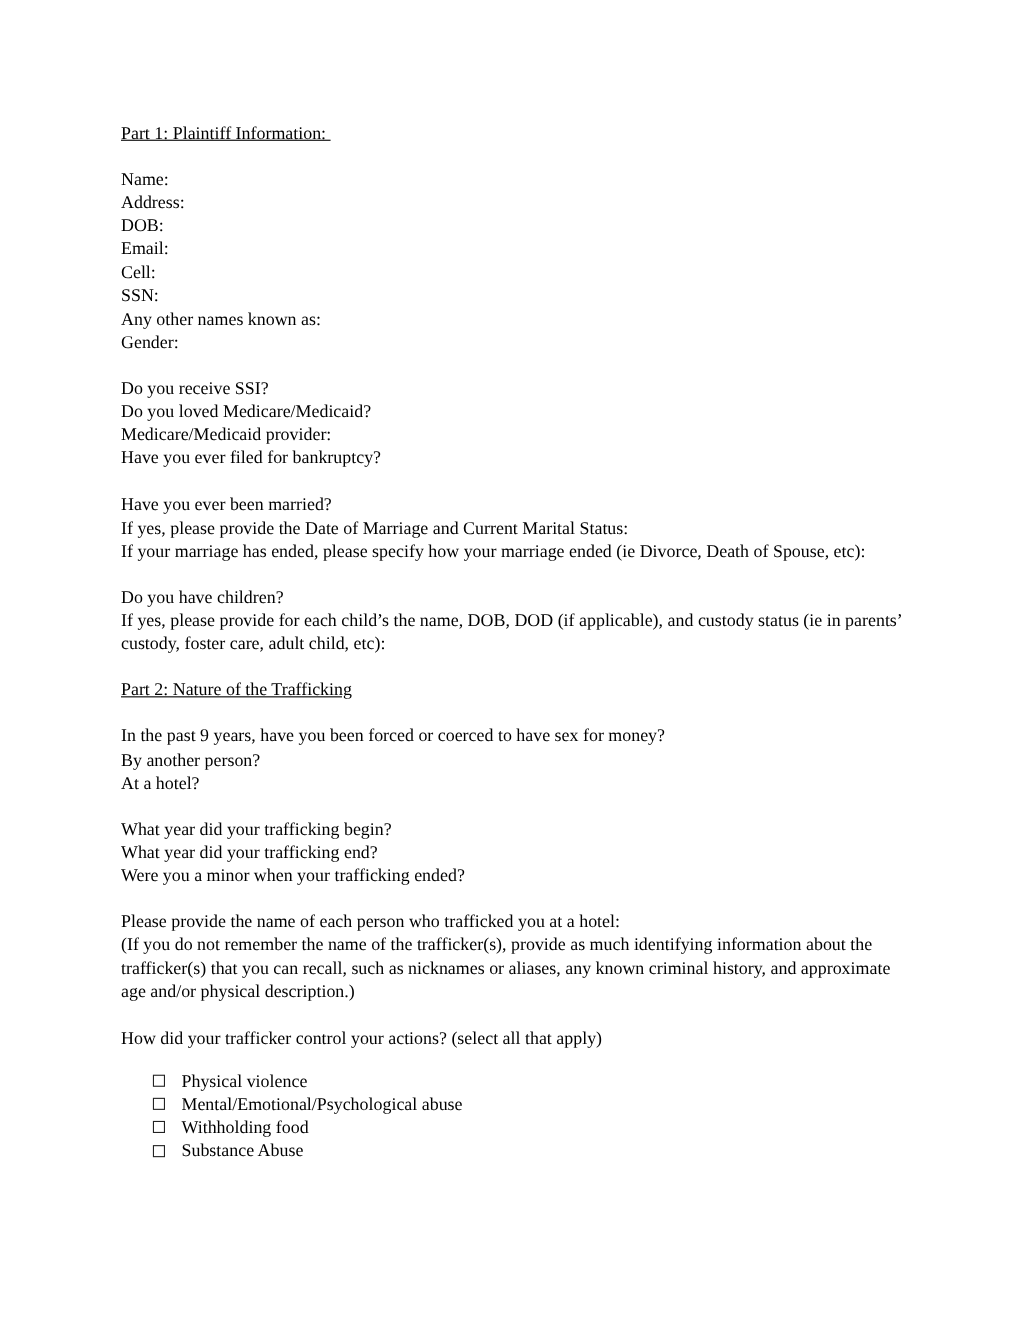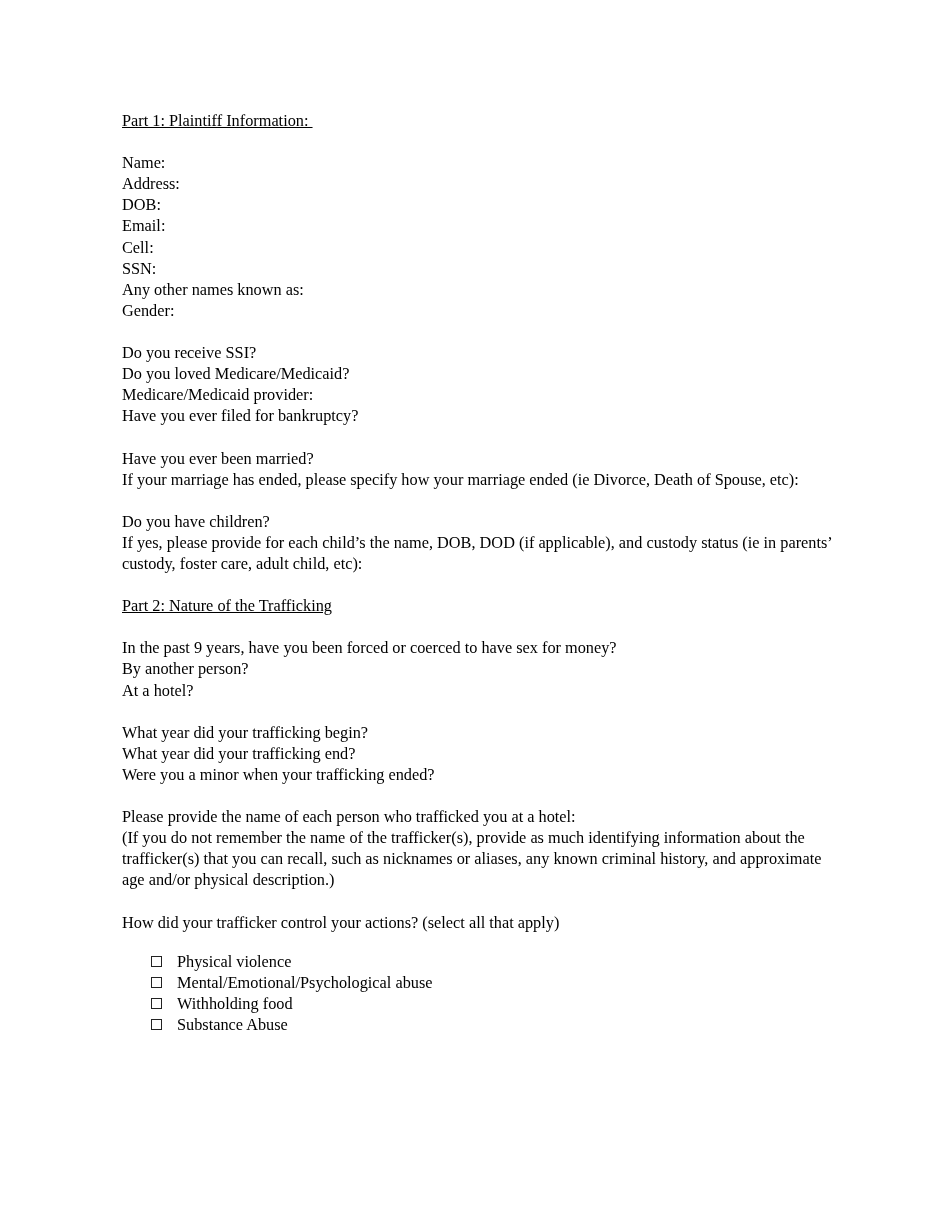--- a/index.html
+++ b/index.html
@@ -1,17 +1,17 @@
 <!DOCTYPE html>
 <html><head>
 <meta charset="utf-8">
 <style>
   html, body { margin:0; padding:0; background:#ffffff; }
   body { width:935px; height:1210px; position:relative; overflow:hidden; }
-  .page { position:absolute; left:122px; top:110px; width:720px;
+  .page { position:absolute; left:110px; top:110px; width:720px;
     font-family:"Liberation Serif", serif; font-size:16.3px; line-height:21.1px; color:#000; }
   .line { white-space:nowrap; }
   .wrap { white-space:normal; }
   .blank { height:21.1px; }
   .heading { text-decoration:underline; white-space:pre; }
   .cb-list { margin-left:29px;margin-top:18px; }
   .cb-item { display:flex; align-items:center; white-space:nowrap; }
   .cb { width:11px; height:11px; border:1px solid #222; box-sizing:border-box; margin-right:15px; margin-top:1px; }
 </style>
 </head>
@@ -28,20 +28,21 @@
   <div class="line">SSN:</div>
   <div class="line">Any other names known as:</div>
   <div class="line">Gender:</div>
   <div class="blank"></div>
   <div class="line">Do you receive SSI?</div>
   <div class="line">Do you loved Medicare/Medicaid?</div>
   <div class="line">Medicare/Medicaid provider:</div>
   <div class="line">Have you ever filed for bankruptcy?</div>
   <div class="blank"></div>
   <div class="line">Have you ever been married?</div>
+  <div class="line">If yes, please provide the Date of Marriage and Current Marital Status:</div>
   <div class="wrap">If your marriage has ended, please specify how your marriage ended (ie Divorce, Death of Spouse, etc):</div>
   <div class="blank"></div>
   <div class="line">Do you have children?</div>
   <div class="wrap">If yes, please provide for each child’s the name, DOB, DOD (if applicable), and custody status (ie in parents’ custody, foster care, adult child, etc):</div>
   <div class="blank"></div>
   <div class="line heading">Part 2: Nature of the Trafficking</div>
   <div class="blank"></div>
   <div class="line">In the past 9 years, have you been forced or coerced to have sex for money?</div>
   <div class="line">By another person?</div>
   <div class="line">At a hotel?</div>

